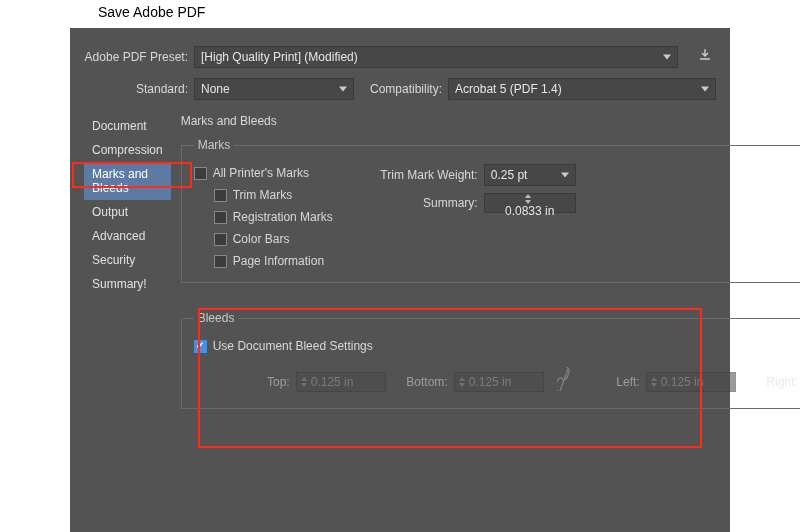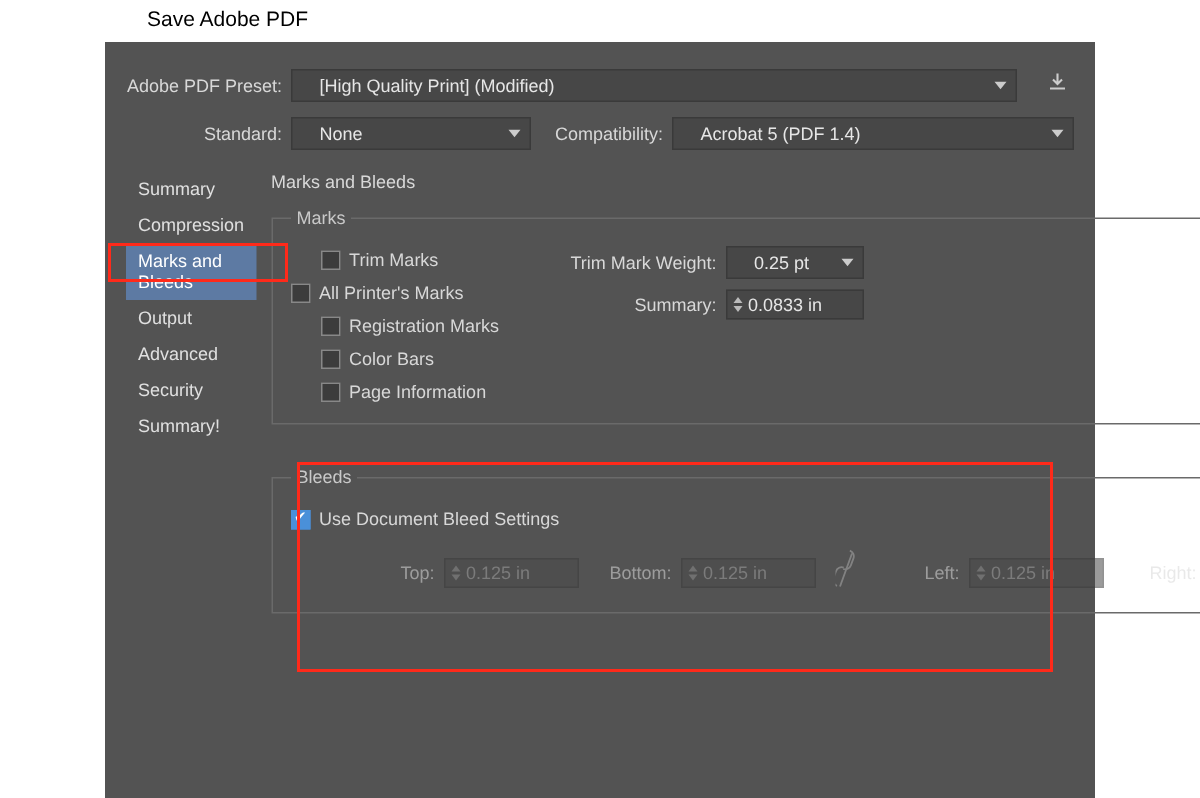--- a/index.html
+++ b/index.html
@@ -18,21 +18,21 @@
   .row { display: flex; align-items: center; margin-bottom: 8px; }
   .row .lbl { text-align: right; padding-right: 6px; color: #d8d8d8; }
   .preset-row .lbl { width: 110px; }
   .select {
     background: #474747;
     border: 1px solid #3a3a3a;
     color: #e6e6e6;
     height: 22px;
     display: flex;
     align-items: center;
-    padding: 0 18px;
+    padding: 0 6px;
     position: relative;
     font-size: 12px;
   }
   .select .caret {
     position: absolute; right: 6px; top: 50%; transform: translateY(-50%);
     width: 0; height: 0; border-left: 4px solid transparent; border-right: 4px solid transparent;
     border-top: 5px solid #ccc;
   }
   .icon-dl { color: #ccc; font-size: 14px; position: absolute; right: 18px; top: 20px; }
   .std-row { margin-top: 10px; margin-bottom: 14px; }
@@ -67,21 +67,21 @@
   .chk.checked::after { content: "✔"; color: #fff; font-size: 10px; line-height: 1; }
   .chk.blue { background: #4a90d9; border-color: #4a90d9; }
   .marks-grid { display: flex; }
   .marks-left { width: 170px; }
   .marks-left .sub { margin-left: 20px; }
   .marks-right { flex: 1; }
   .ctrl-row { display: flex; align-items: center; height: 26px; margin-bottom: 2px; }
   .ctrl-row .clabel { width: 120px; text-align: right; padding-right: 6px; color: #d8d8d8; }
   .numbox {
     display: flex; align-items: center; background: #474747; border: 1px solid #3a3a3a;
-    height: 20px; padding: 0 4px; color: #e6e6e6;
+    height: 20px; padding: 0 4px; color: #e6e6e6; flex-direction: column;
   }
   .spinner {
     display: inline-flex; flex-direction: column; margin-right: 4px; line-height: 0;
   }
   .spinner span { width: 0; height: 0; border-left: 3px solid transparent; border-right: 3px solid transparent; }
   .spinner .u { border-bottom: 4px solid #bbb; margin-bottom: 2px; }
   .spinner .d { border-top: 4px solid #bbb; }
   .bleeds-grid { display: flex; align-items: center; margin-top: 8px; opacity: 0.55; }
   .bleeds-col { display: flex; flex-direction: row; gap: 6px; }
   .b-row { display: flex; align-items: center; }
@@ -123,43 +123,43 @@
       <div style="padding-right:6px;">Compatibility:</div>
       <div class="select" style="flex:1">
         <span>Acrobat 5 (PDF 1.4)</span>
         <span class="caret"></span>
       </div>
     </div>
 
     <div class="split">
 
       <div class="sidebar">
-        <div class="tab"><span>Summary</span></div>
+        <div class="tab"><span>Document</span></div>
         <div class="tab"><span>Compression</span></div>
         <div class="tab active"><span>Marks and Bleeds</span></div>
         <div class="tab"><span>Output</span></div>
         <div class="tab"><span>Advanced</span></div>
         <div class="tab"><span>Security</span></div>
         <div class="tab"><span>Summary!</span></div>
       </div>
 
       <div class="content">
         <div class="panel-title">Marks and Bleeds</div>
 
         <fieldset>
           <legend>Marks</legend>
           <div class="marks-grid">
             <div class="marks-left">
+              <div class="chk-row">
+                <span class="chk"></span>
+                <span>All Printer's Marks</span>
+              </div>
               <div class="chk-row sub">
                 <span class="chk"></span>
                 <span>Trim Marks</span>
-              </div>
-              <div class="chk-row">
-                <span class="chk"></span>
-                <span>All Printer's Marks</span>
               </div>
               <div class="chk-row sub">
                 <span class="chk"></span>
                 <span>Registration Marks</span>
               </div>
               <div class="chk-row sub">
                 <span class="chk"></span>
                 <span>Color Bars</span>
               </div>
               <div class="chk-row sub">

